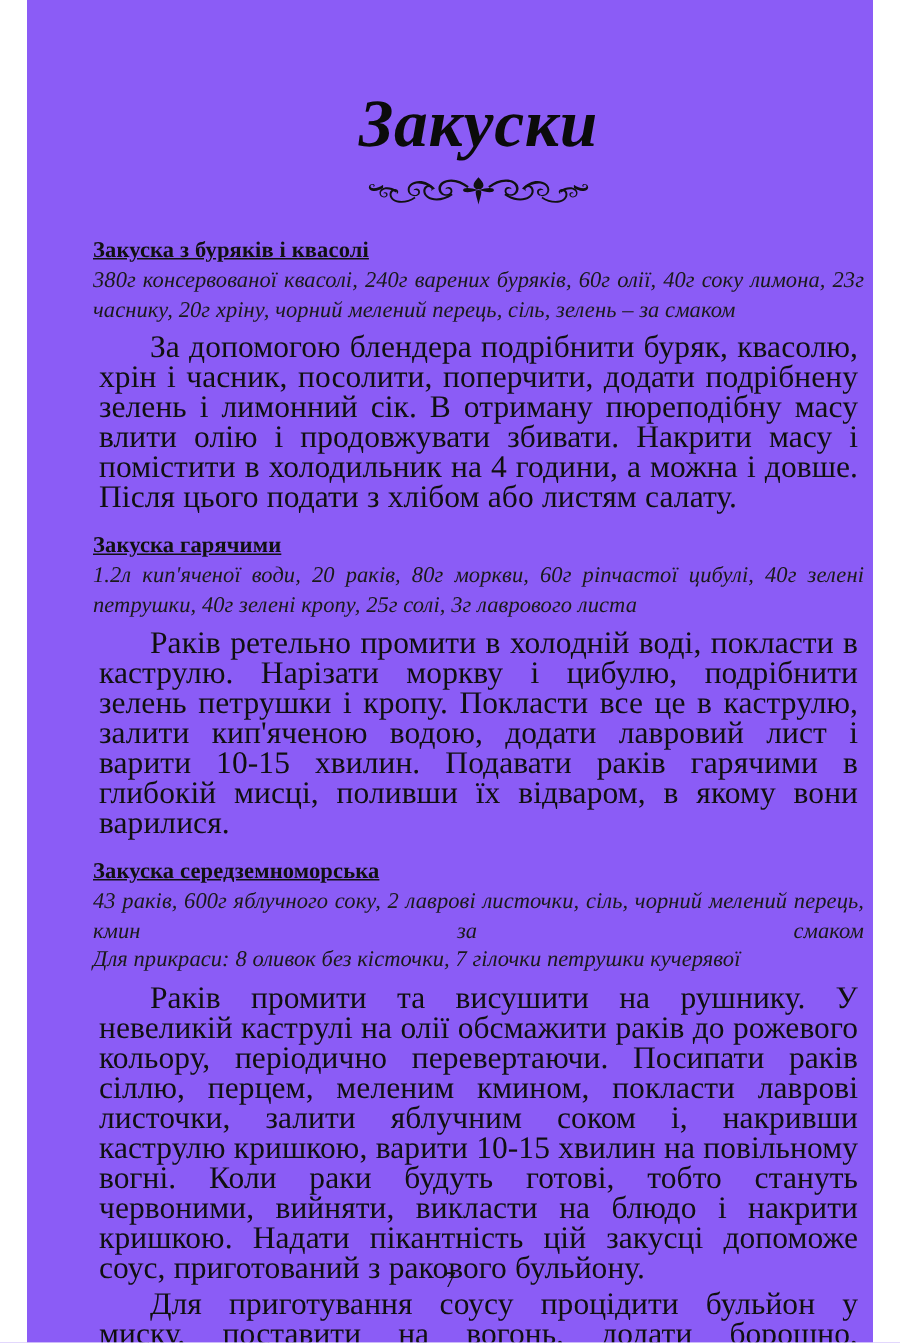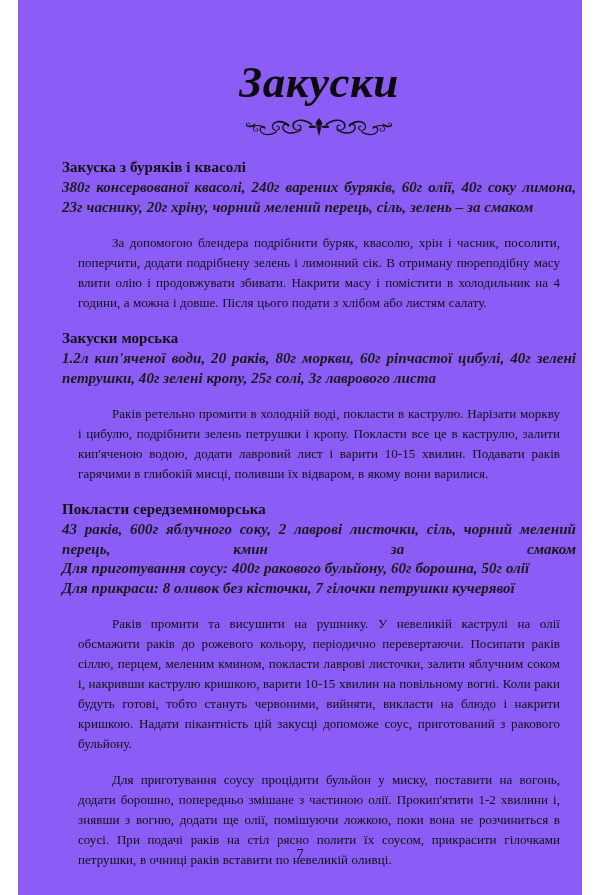--- a/index.html
+++ b/index.html
@@ -63,45 +63,45 @@
   .recipe {
     margin-bottom: 14px;
   }
   .recipe-title {
     font-size: 15px;
     line-height: 19px;
     font-weight: bold;
     color: #111111;
     margin: 0 0 1px 0;
     letter-spacing: 0.1px;
+    text-decoration: underline;
   }
   .ingredients {
     margin: 0 0 2px 0;
   }
   .ingredient-line {
     font-size: 15px;
     line-height: 19.5px;
     font-style: italic;
     text-align: justify;
     text-align-last: left;
     color: #1a1a1a;
     margin: 0;
     letter-spacing: 0.05px;
-    font-weight: bold;
   }
   .ingredient-line.justify-full {
     text-align-last: justify;
   }
   .body-par {
-    font-size: 13px;
+    font-size: 21px;
     line-height: 20px;
     text-align: justify;
     text-align-last: left;
     text-indent: 34px;
-    margin: 16px;
+    margin: 4px;
     color: #101010;
     letter-spacing: 0.05px;
     word-spacing: 0.2px;
   }
   .body-par + .body-par {
     margin-top: 0;
   }
 
   
   .page-number {
@@ -156,32 +156,31 @@
 
       <section class="recipe">
         <h2 class="recipe-title">Закуска з буряків і квасолі</h2>
         <div class="ingredients">
           <p class="ingredient-line">380г консервованої квасолі, 240г варених буряків, 60г олії, 40г соку лимона, 23г часнику, 20г хріну, чорний мелений перець, сіль, зелень – за смаком</p>
         </div>
         <p class="body-par">За допомогою блендера подрібнити буряк, квасолю, хрін і часник, посолити, поперчити, додати подрібнену зелень і лимонний сік. В отриману пюреподібну масу влити олію і продовжувати збивати. Накрити масу і помістити в холодильник на 4 години, а можна і довше. Після цього подати з хлібом або листям салату.</p>
       </section>
 
       <section class="recipe">
-        <h2 class="recipe-title">Закуски морська</h2>
+        <h2 class="recipe-title">Закуска гарячими</h2>
         <div class="ingredients">
           <p class="ingredient-line">1.2л кип'яченої води, 20 раків, 80г моркви, 60г ріпчастої цибулі, 40г зелені петрушки, 40г зелені кропу, 25г солі, 3г лаврового листа</p>
         </div>
         <p class="body-par">Раків ретельно промити в холодній воді, покласти в каструлю. Нарізати моркву і цибулю, подрібнити зелень петрушки і кропу. Покласти все це в каструлю, залити кип'яченою водою, додати лавровий лист і варити 10-15 хвилин. Подавати раків гарячими в глибокій мисці, поливши їх відваром, в якому вони варилися.</p>
       </section>
 
       <section class="recipe">
-        <h2 class="recipe-title">Покласти середземноморська</h2>
+        <h2 class="recipe-title">Закуска середземноморська</h2>
         <div class="ingredients">
           <p class="ingredient-line justify-full">43 раків, 600г яблучного соку, 2 лаврові листочки, сіль, чорний мелений перець, кмин за смаком</p>
-          <p class="ingredient-line">Для приготування соусу: 400г ракового бульйону, 60г борошна, 50г олії</p>
           <p class="ingredient-line">Для прикраси: 8 оливок без кісточки, 7 гілочки петрушки кучерявої</p>
         </div>
         <p class="body-par">Раків промити та висушити на рушнику. У невеликій каструлі на олії обсмажити раків до рожевого кольору, періодично перевертаючи. Посипати раків сіллю, перцем, меленим кмином, покласти лаврові листочки, залити яблучним соком і, накривши каструлю кришкою, варити 10-15 хвилин на повільному вогні. Коли раки будуть готові, тобто стануть червоними, вийняти, викласти на блюдо і накрити кришкою. Надати пікантність цій закусці допоможе соус, приготований з ракового бульйону.</p>
         <p class="body-par">Для приготування соусу процідити бульйон у миску, поставити на вогонь, додати борошно, попередньо змішане з частиною олії. Прокип'ятити 1-2 хвилини і, знявши з вогню, додати ще олії, помішуючи ложкою, поки вона не розчиниться в соусі. При подачі раків на стіл рясно полити їх соусом, прикрасити гілочками петрушки, в очниці раків вставити по невеликій оливці.</p>
       </section>
 
     </div>
   </div>
 
   <div class="page-number">7</div>

